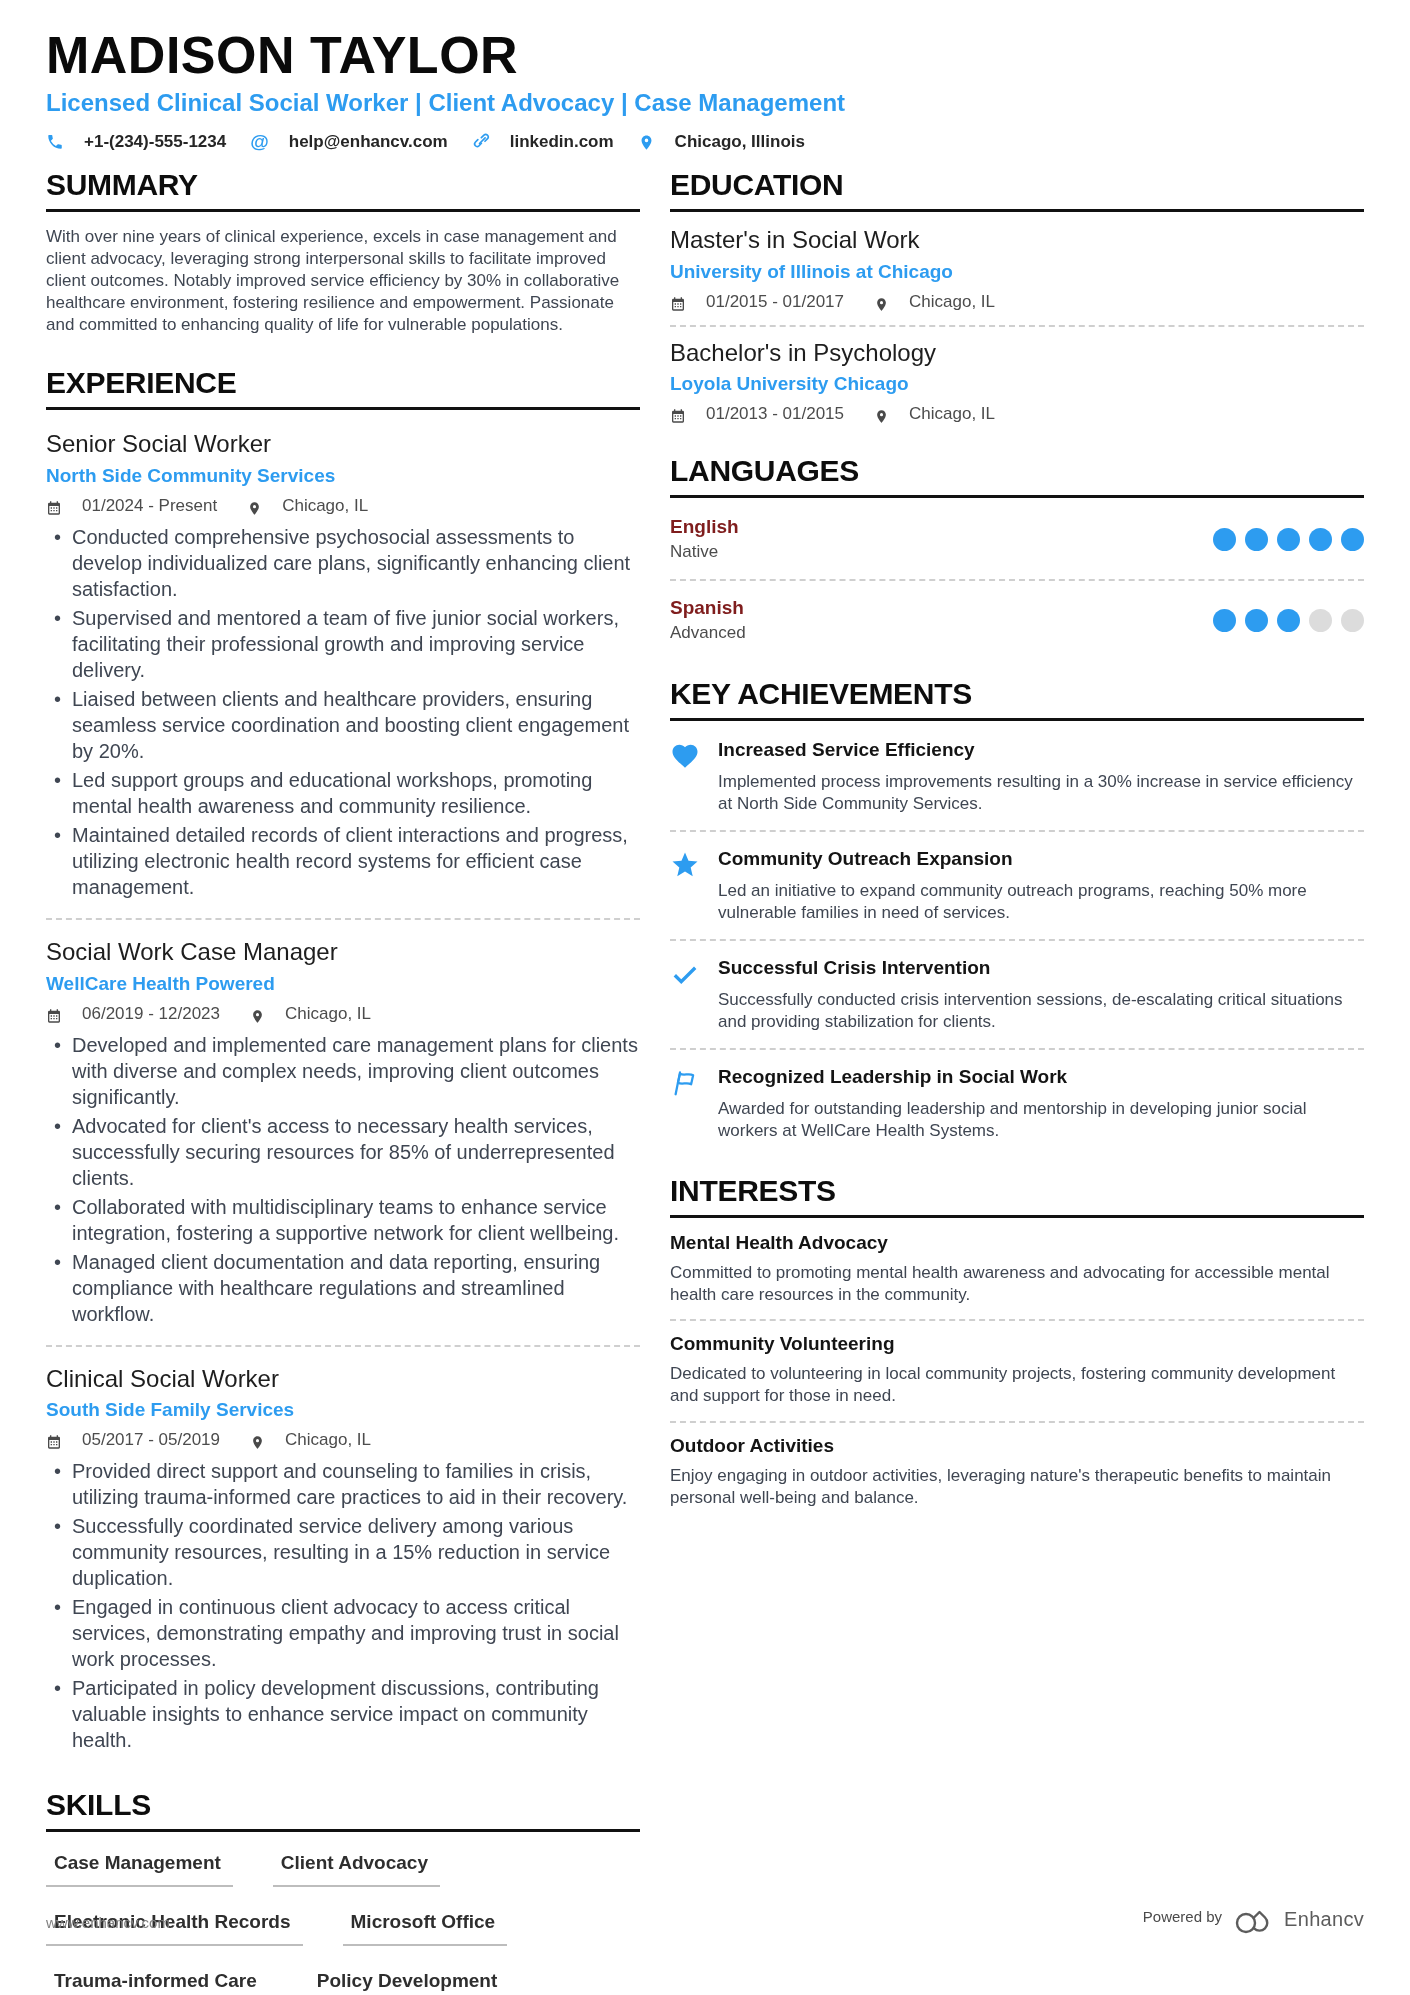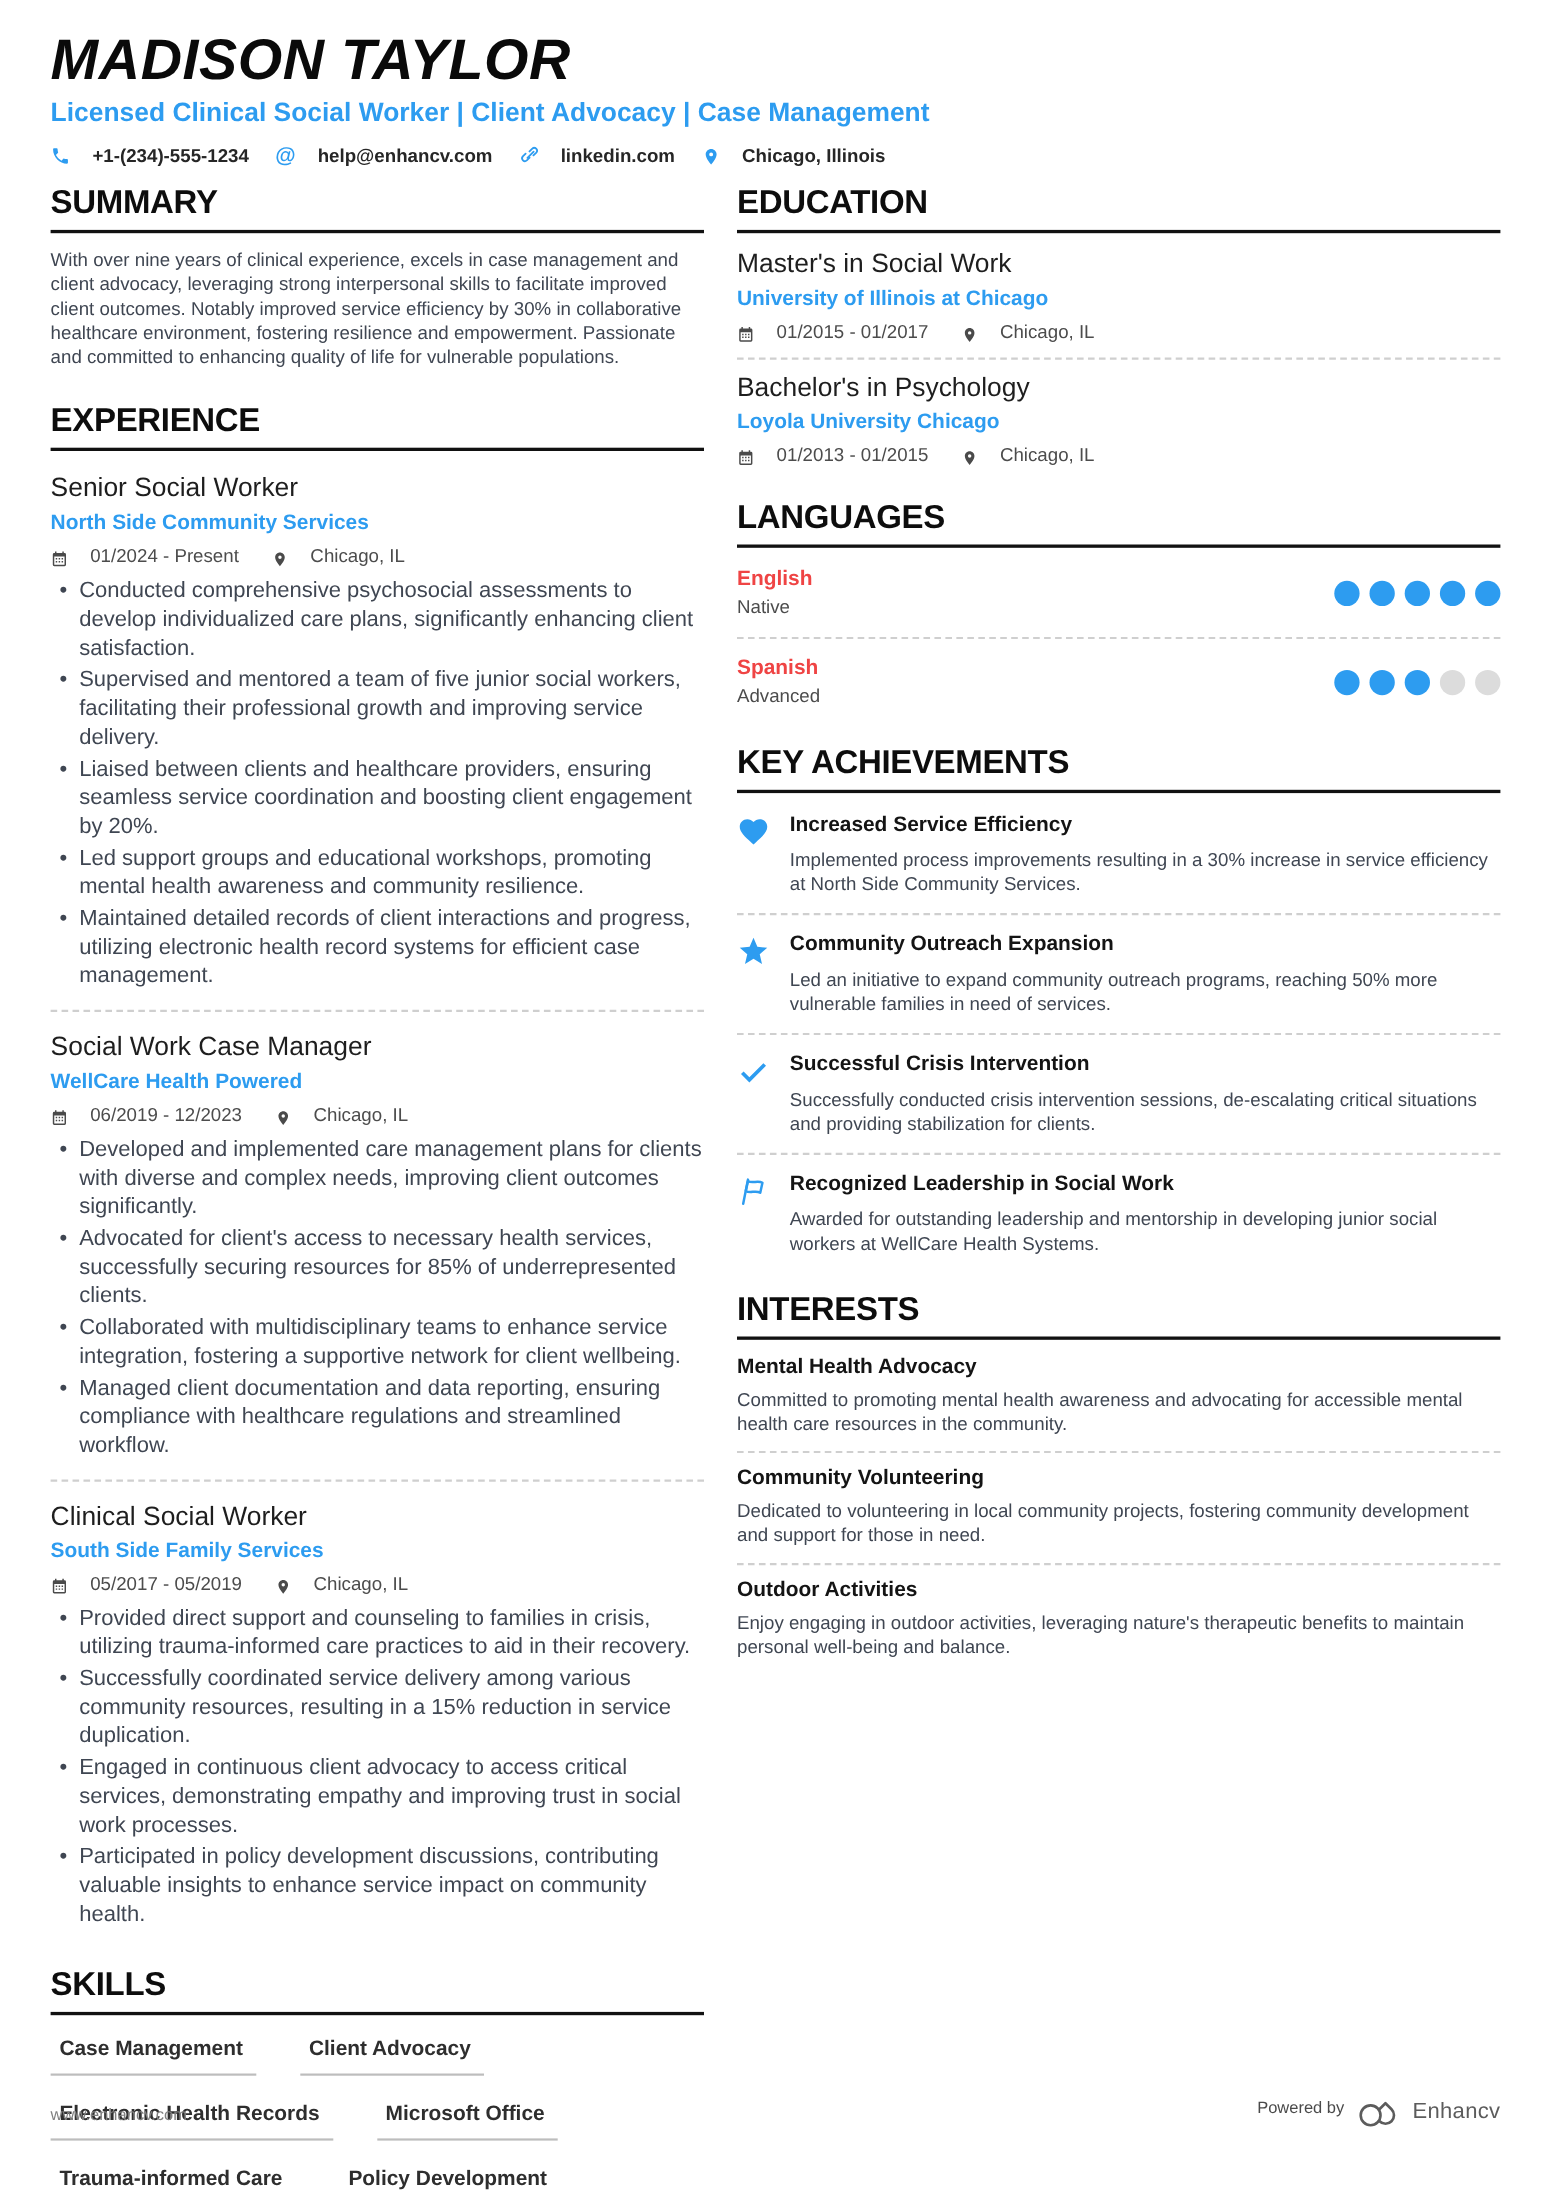--- a/index.html
+++ b/index.html
@@ -2,21 +2,21 @@
 <html style="--accent: #2d9cf0; --dot-off: #dcdcdc;"><head>
 <meta charset="utf-8">
 <style>
   html,body{margin:0;padding:0;background:#ffffff;}
   .page{position:relative;width:1410px;height:1995px;background:#fff;
         font-family:"Liberation Sans",sans-serif;overflow:hidden;color:#222;}
   :root{--accent:#2d9cf0;--dot-off:#dcdcdc;--ink:#0d0d0d;--body:#3f4652;--meta:#4c4c4c;}
 
   
   .hdr{position:absolute;left:46px;top:28px;right:46px;}
-  .name{font-size:52px;font-weight:800;letter-spacing:.5px;color:#0a0a0a;margin:0;line-height:1.05;font-style:italic;}
+  .name{font-size:52px;font-weight:800;letter-spacing:.5px;color:#0a0a0a;margin:0;line-height:1.05;}
   .role{font-size:24px;font-weight:bold;color:var(--accent);margin-top:6px;line-height:1.15;}
   .contact{display:flex;align-items:center;gap:24px;margin-top:15px;font-size:17px;font-weight:bold;color:#262626;}
   .c-item{display:flex;align-items:center;gap:20px;}
   .c-item .ic{color:var(--accent);display:inline-flex;}
   .at{color:var(--accent);font-size:19px;font-weight:bold;}
 
   
   .col-l{position:absolute;left:46px;top:168px;width:594px;}
   .col-r{position:absolute;left:670px;top:168px;width:694px;}
 
@@ -39,21 +39,21 @@
   
   .skills{display:flex;flex-wrap:wrap;gap:24px 40px;padding-top:6px;}
   .skill{font-size:19px;font-weight:bold;color:#2e2e2e;padding:0 12px 11px 8px;border-bottom:2px solid #bdbdbd;}
 
   
   .deg{font-size:24px;color:#1e1e1e;line-height:1.15;}
   .school{font-size:19px;font-weight:bold;color:var(--accent);margin-top:7px;}
 
   
   .lang-row{display:flex;align-items:center;justify-content:space-between;padding:4px 0;}
-  .lang-name{font-size:19px;font-weight:bold;color:#ef4444;}
+  .lang-name{font-size:19px;font-weight:bold;color:#7f1d1d;}
   .lang-level{font-size:17px;color:var(--meta);margin-top:4px;}
   .dots{display:flex;gap:9px;}
   .dot{width:23px;height:23px;border-radius:50%;background:var(--dot-off);}
   .dot.filled{background:var(--accent);}
 
   
   .ach{display:grid;grid-template-columns:48px 1fr;padding:4px 0 2px 0;}
   .ach .ic{color:var(--accent);display:inline-flex;margin-top:2px;}
   .ach-title{font-size:19px;font-weight:bold;color:#141414;line-height:1.2;}
   .ach-text{font-size:17px;color:var(--body);line-height:1.3;margin-top:9px;}

